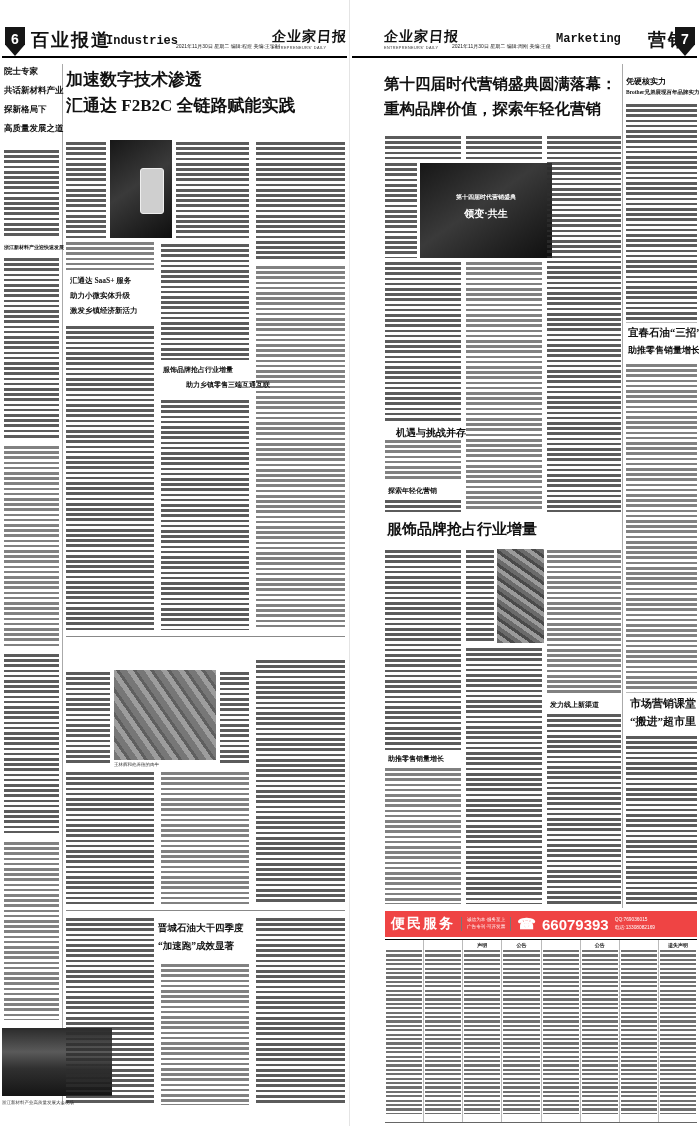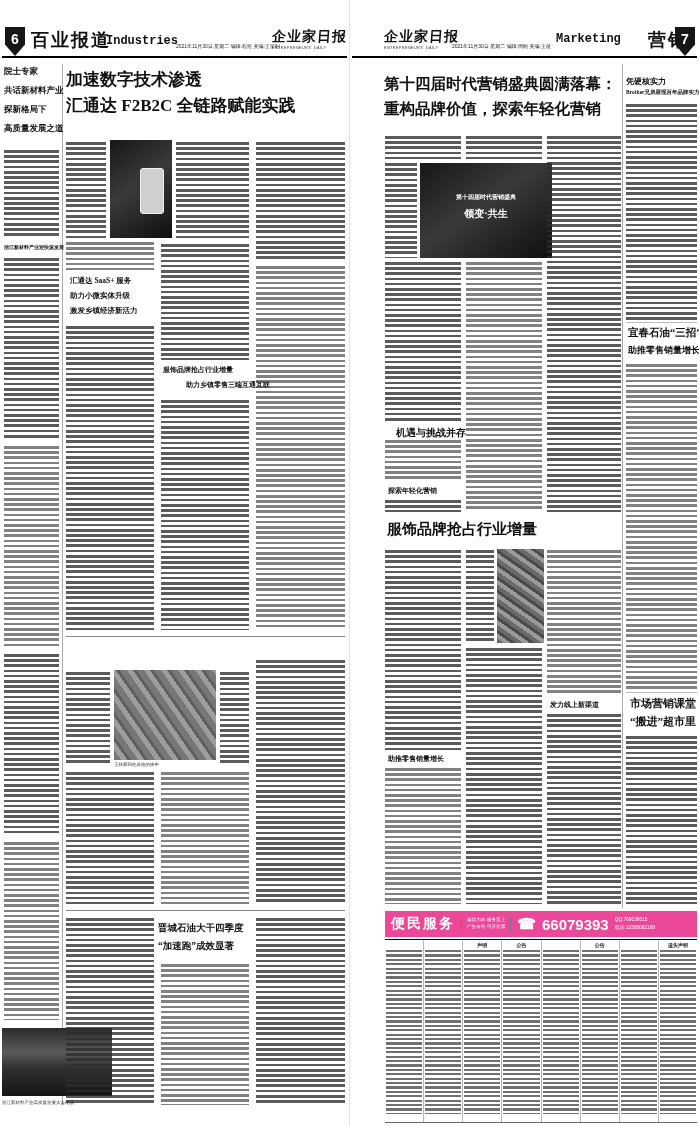--- a/index.html
+++ b/index.html
@@ -23,21 +23,21 @@
   .hl{position:absolute;font-weight:bold;white-space:nowrap;font-family:"Liberation Serif",serif;}
   .sub{position:absolute;font-weight:bold;white-space:nowrap;font-family:"Liberation Serif",serif;}
   .cap{position:absolute;font-size:4.5px;color:#333;font-family:"Liberation Sans",sans-serif;white-space:nowrap;}
   .ph{position:absolute;}
   .ph-dark{background:linear-gradient(145deg,#171717 0%,#3a3a3a 45%,#222 75%,#0f0f0f 100%);}
   .ph-conf{background:linear-gradient(180deg,#2b2b2b 0%,#5a5a5a 35%,#303030 60%,#151515 100%);}
   .ph-farm{background:repeating-linear-gradient(55deg,#777 0 6px,#9d9d9d 6px 11px,#5f5f5f 11px 14px);}
   .ph-fashion{background:repeating-linear-gradient(35deg,#6a6a6a 0 4px,#9a9a9a 4px 8px,#4a4a4a 8px 11px);}
   .phone{position:absolute;width:22px;height:44px;border:1.5px solid #eee;border-radius:3px;background:#cfcfcf;}
   .stage-txt{position:absolute;width:100%;text-align:center;color:#fff;font-weight:bold;font-family:"Liberation Serif",serif;}
-  .banner{position:absolute;background:#ec4899;color:#fff;display:flex;align-items:center;font-family:"Liberation Sans",sans-serif;}
+  .banner{position:absolute;background:#ef4444;color:#fff;display:flex;align-items:center;font-family:"Liberation Sans",sans-serif;}
   .banner .t1{font-weight:bold;font-size:14px;letter-spacing:2px;margin:0 6px 0 6px;}
   .banner .tag{font-size:4.6px;line-height:1.5;border-left:1px solid #777;border-right:1px solid #777;padding:0 5px;}
   .banner .phone-big{font-weight:bold;font-size:15px;margin:0 6px;font-family:"Liberation Sans",sans-serif;}
   .banner .contact{font-size:4.8px;line-height:1.6;}
   .cls{position:absolute;display:flex;border-top:1.5px solid #000;border-bottom:1px solid #666;}
   .cls .col{flex:1;border-left:1px solid #bbb;position:relative;padding:2px 1px 0 1px;}
   .cls .col:first-child{border-left:none;}
   .cls .hdr{font-size:5px;font-weight:bold;text-align:center;height:8px;font-family:"Liberation Serif",serif;}
   .cls .body{height:164px;opacity:.7;
     background-image:repeating-linear-gradient(to bottom,#333 0 2.2px,transparent 2.2px 4.4px);}

